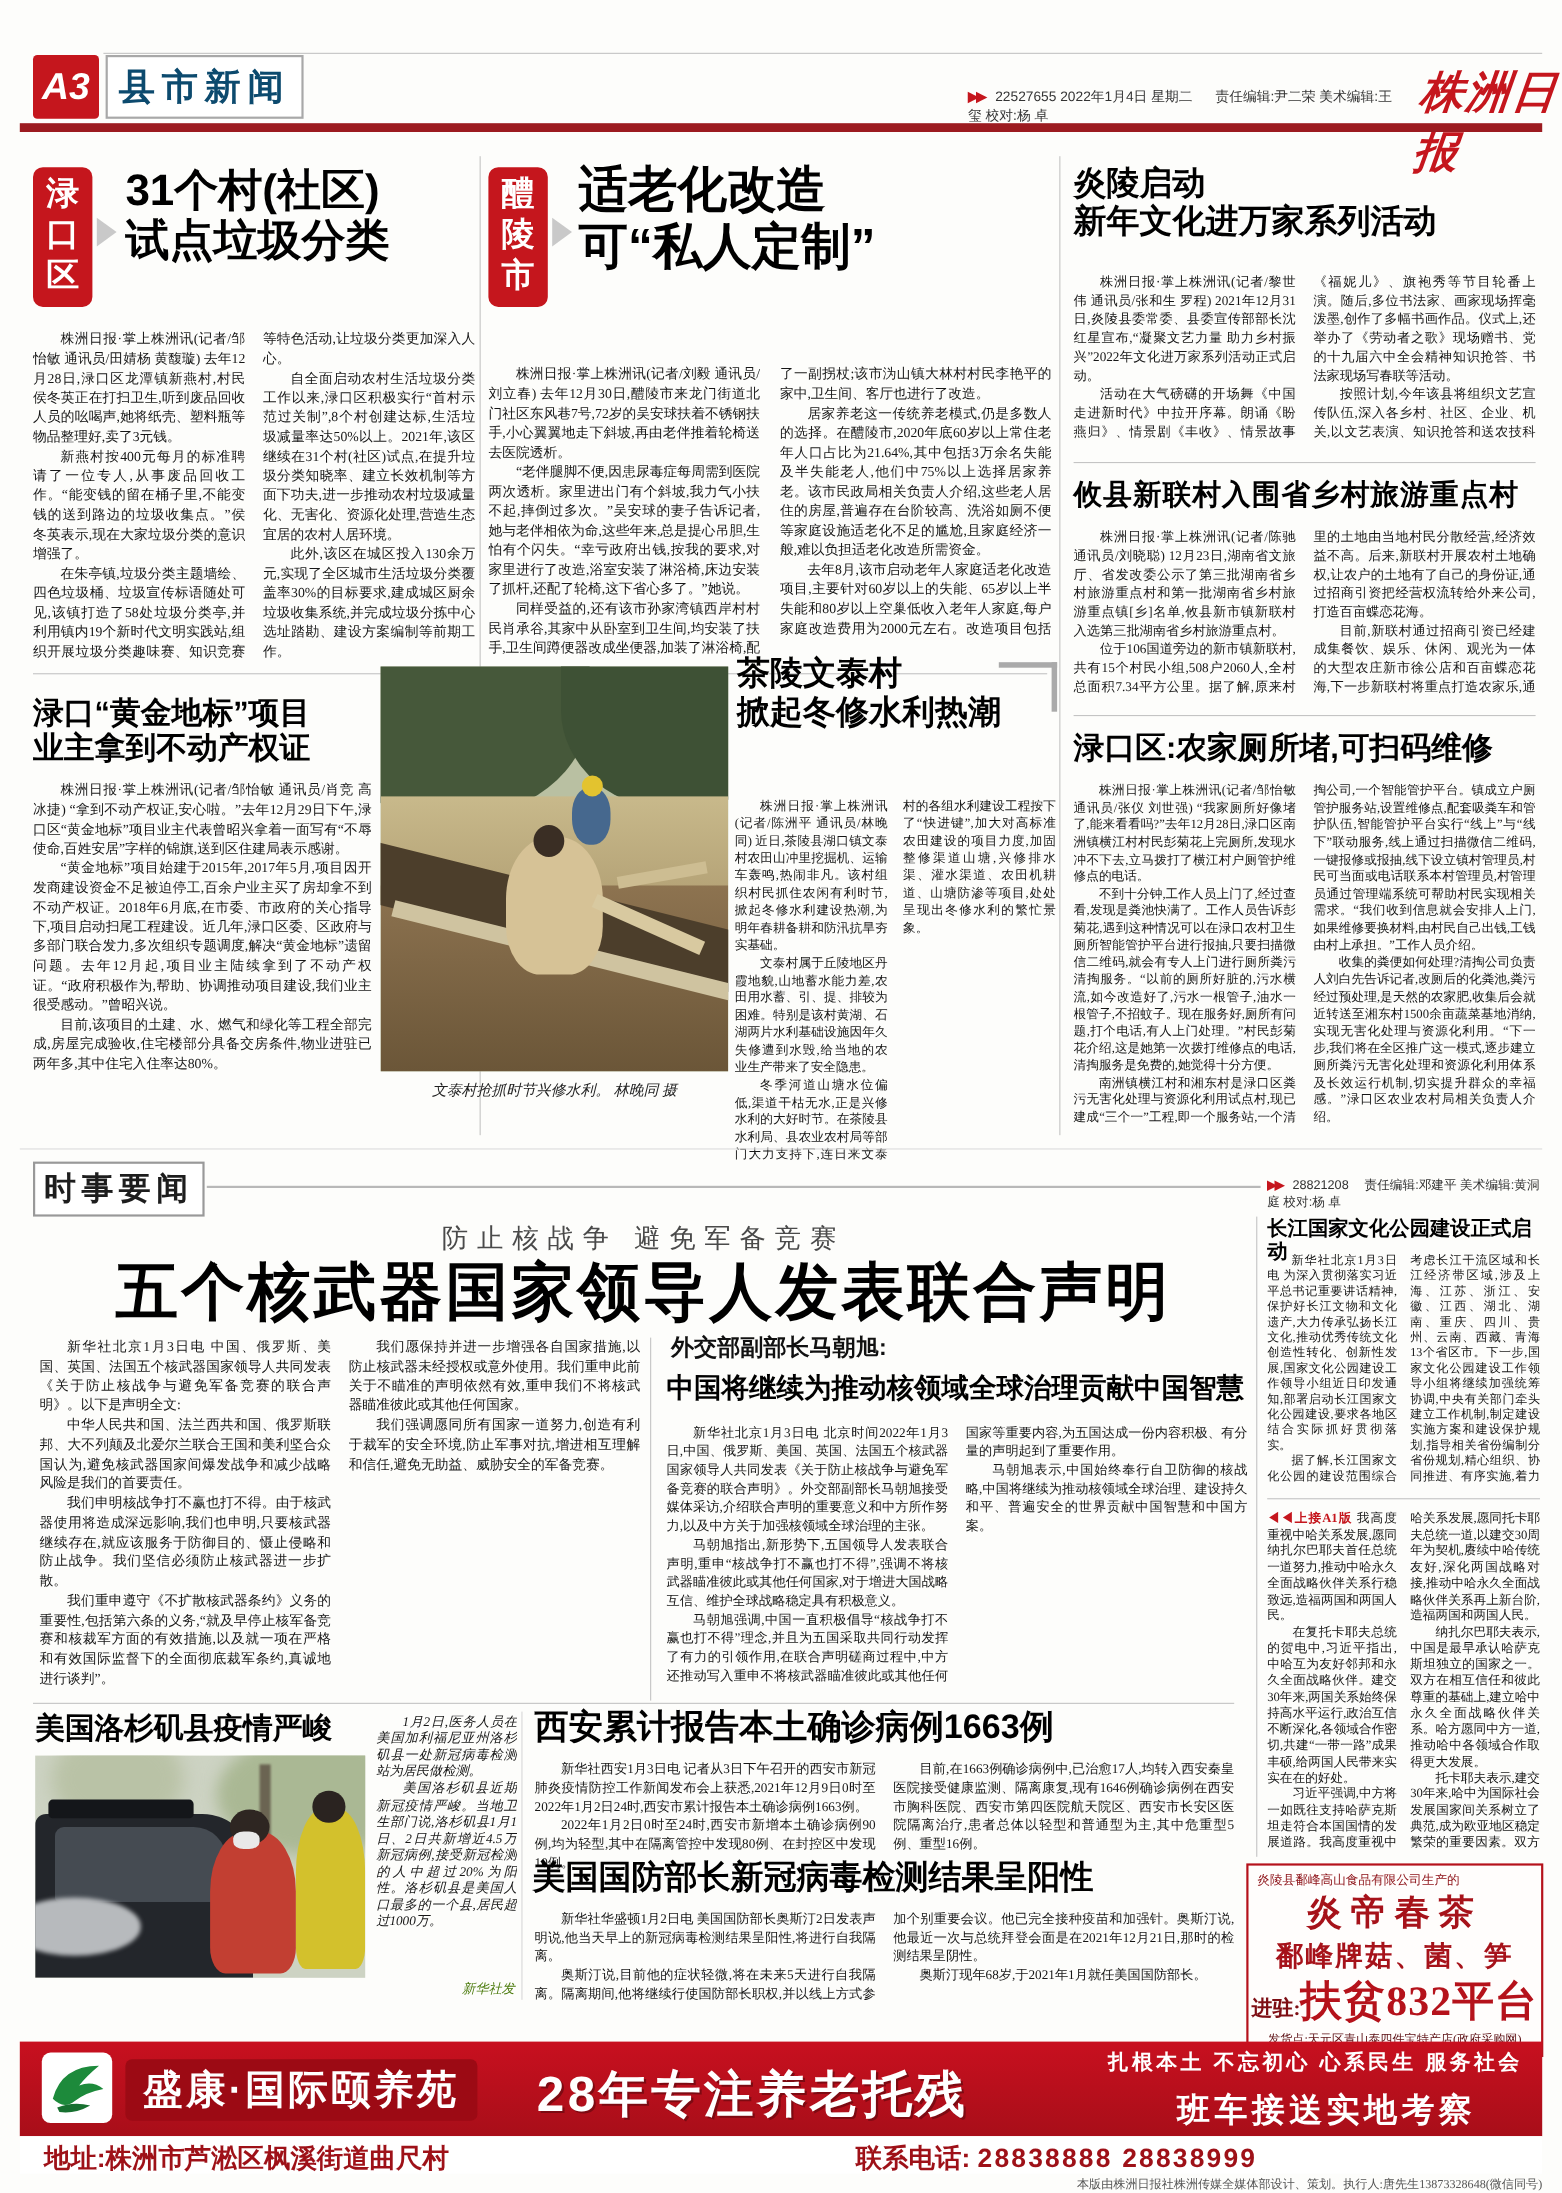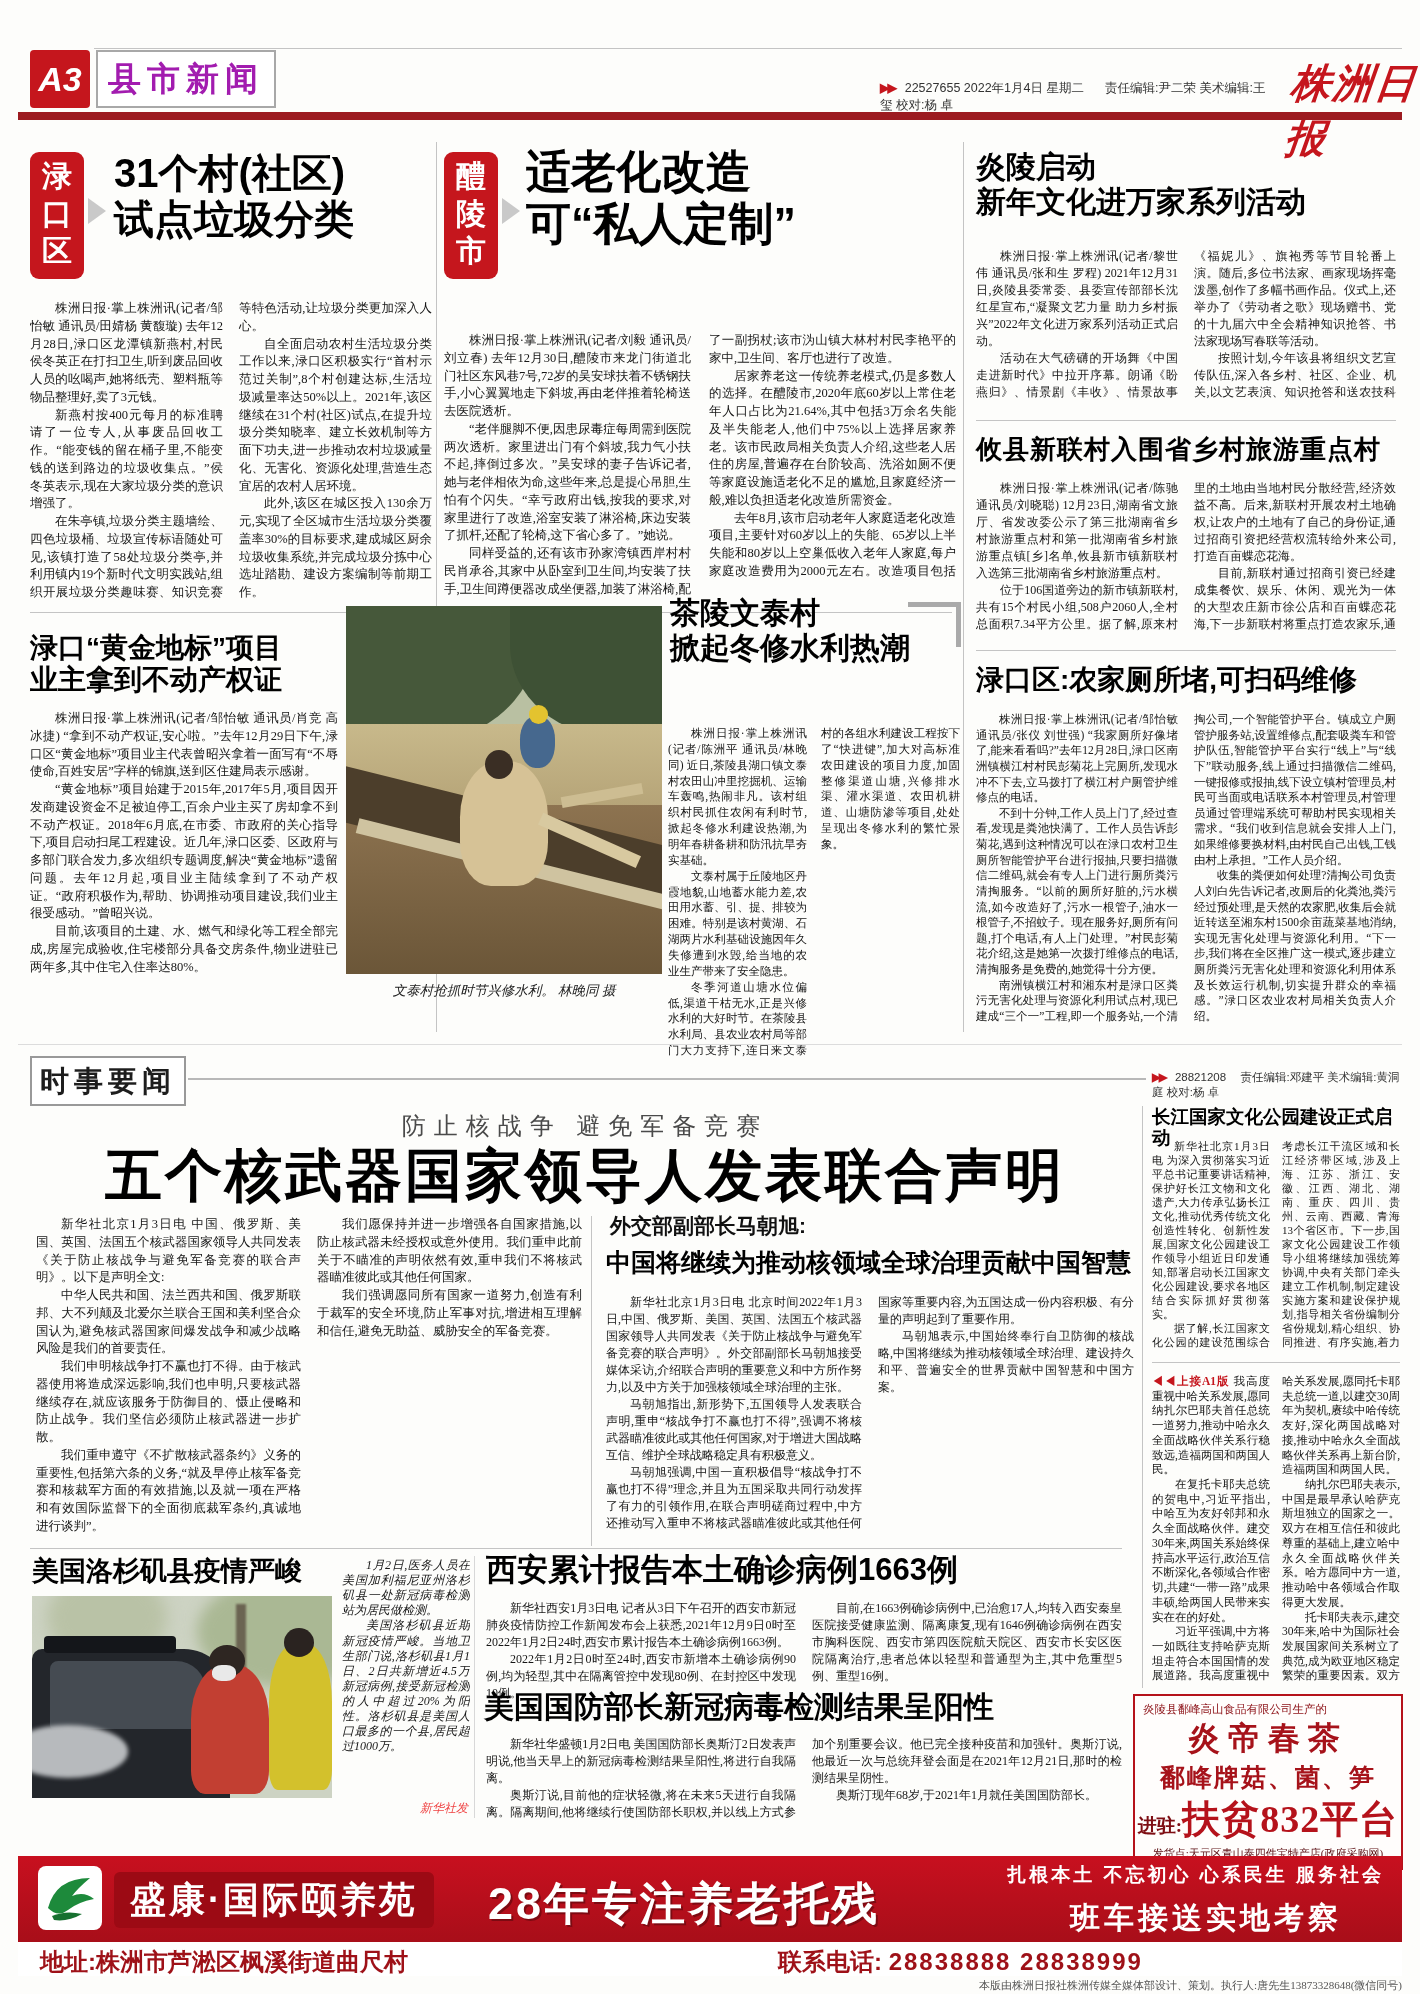--- a/index.html
+++ b/index.html
@@ -28,21 +28,21 @@
 </style>
 </head>
 <body>
 
 <div class="page">
 
   <div class="hair-h" style="left:94px;top:48px;width:1308px;"></div>
   <div class="abs" style="left:30px;top:50px;width:60px;height:58px;background:#c5161d;border-radius:4px;color:#fff;
        font-family:'Liberation Sans',sans-serif;font-weight:bold;font-size:34px;font-style:italic;text-align:center;line-height:58px;">A3</div>
   <div class="abs" style="left:96px;top:50px;width:176px;height:54px;border:2px solid #a8a8a8;background:#fff;
-       text-align:center;line-height:54px;font-family:'Liberation Sans',sans-serif;font-weight:bold;font-size:33px;color:#a21caf;letter-spacing:6px;">县市新闻</div>
+       text-align:center;line-height:54px;font-family:'Liberation Sans',sans-serif;font-weight:bold;font-size:33px;color:#0c4a6e;letter-spacing:6px;">县市新闻</div>
   <div class="abs metaline" style="left:880px;top:80px;width:390px;">
     <span class="arrows">▶▶</span>
     <span>22527655  2022年1月4日 星期二</span>
     <span style="display:inline-block;width:14px;"></span>
     <span>责任编辑:尹二荣  美术编辑:王 玺  校对:杨 卓</span>
   </div>
   <div class="abs red" style="left:1288px;top:56px;font-size:40px;font-weight:bold;font-style:italic;
        font-family:'Liberation Serif',serif;transform:skewX(-6deg);letter-spacing:2px;">株洲日报</div>
   <div class="abs" style="left:18px;top:112px;width:1384px;height:8px;background:#9c1b20;"></div>
 
@@ -204,21 +204,21 @@
     <div style="left:53%;bottom:2%;width:26%;height:64%;background:#c23f32;border-radius:42% 42% 18% 18%;"></div>
     <div style="left:59%;bottom:60%;width:12%;height:16%;background:#2e2622;border-radius:50%;"></div>
     <div style="left:60%;bottom:58%;width:8%;height:8%;background:#e9e9e9;border-radius:40%;"></div>
     <div style="right:0;bottom:4%;width:21%;height:72%;background:#d3c12c;border-radius:40% 40% 14% 14%;"></div>
     <div style="right:6%;bottom:70%;width:10%;height:14%;background:#2a2320;border-radius:50%;"></div>
   </div>
   <div class="abs body kai" style="left:342px;top:1558px;width:128px;height:258px;font-size:12px;line-height:1.26;">
       <p class="para">1月2日,医务人员在美国加利福尼亚州洛杉矶县一处新冠病毒检测站为居民做检测。</p>
       <p class="para">美国洛杉矶县近期新冠疫情严峻。当地卫生部门说,洛杉矶县1月1日、2日共新增近4.5万新冠病例,接受新冠检测的人中超过20%为阳性。洛杉矶县是美国人口最多的一个县,居民超过1000万。</p>
     </div>
-  <div class="abs kai" style="left:342px;top:1800px;width:126px;text-align:right;font-size:12px;color:#ef4444;">新华社发</div>
+  <div class="abs kai" style="left:342px;top:1800px;width:126px;text-align:right;font-size:12px;color:#4d7c0f;">新华社发</div>
   <div class="hair-v" style="left:474px;top:1556px;height:262px;background:#d8d8d8;"></div>
 
   <div class="abs hl" style="left:486px;top:1552px;width:640px;font-size:31px;">西安累计报告本土确诊病例1663例</div>
   <div class="abs body c2" style="left:486px;top:1600px;width:636px;height:110px;font-size:12px;">
       <p class="para">新华社西安1月3日电 记者从3日下午召开的西安市新冠肺炎疫情防控工作新闻发布会上获悉,2021年12月9日0时至2022年1月2日24时,西安市累计报告本土确诊病例1663例。</p>
       <p class="para">2022年1月2日0时至24时,西安市新增本土确诊病例90例,均为轻型,其中在隔离管控中发现80例、在封控区中发现10例。</p>
       <p class="para">目前,在1663例确诊病例中,已治愈17人,均转入西安秦皇医院接受健康监测、隔离康复,现有1646例确诊病例在西安市胸科医院、西安市第四医院航天院区、西安市长安区医院隔离治疗,患者总体以轻型和普通型为主,其中危重型5例、重型16例。</p>
     </div>
 
   <div class="abs hl" style="left:484px;top:1690px;width:640px;font-size:30px;">美国国防部长新冠病毒检测结果呈阳性</div>

